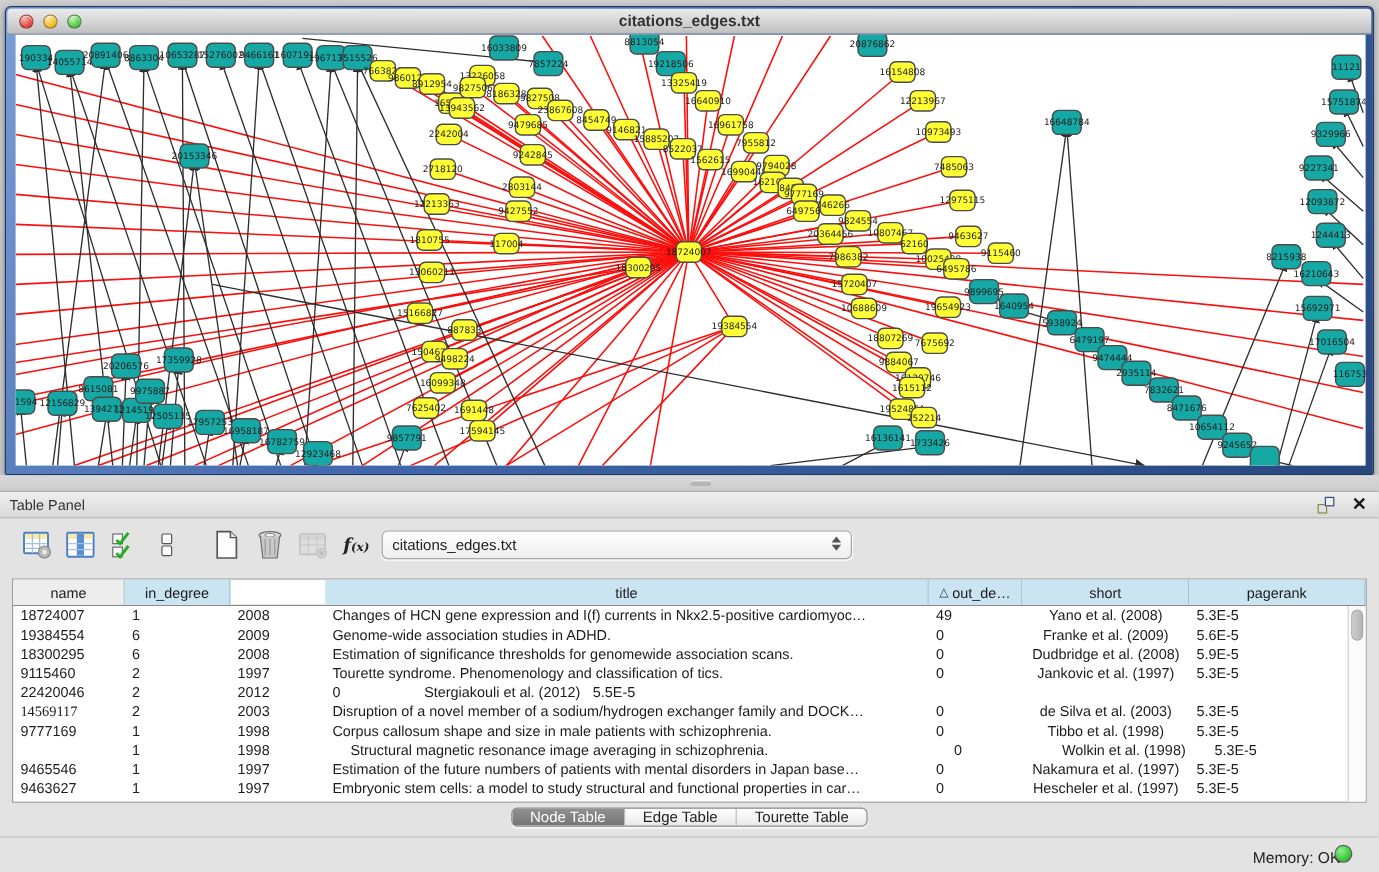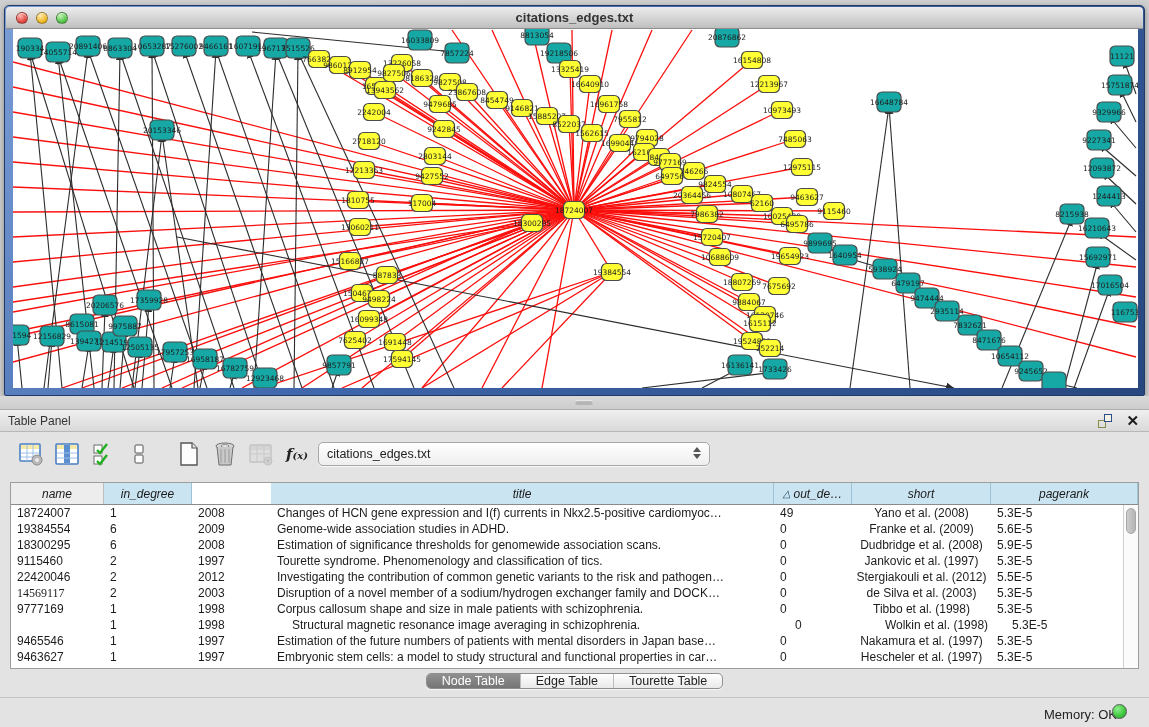--- a/index.html
+++ b/index.html
@@ -52,21 +52,21 @@
     padding:0 8px; font-size:12.5px; color:#222; position:relative; box-shadow:0 1px 1px rgba(255,255,255,.8); }
   .combo .arrows { position:absolute; right:8px; top:4px; display:flex; flex-direction:column; gap:2px; }
   .combo .up { width:0; height:0; border-left:4px solid transparent; border-right:4px solid transparent; border-bottom:5px solid #555; }
   .combo .dn { width:0; height:0; border-left:4px solid transparent; border-right:4px solid transparent; border-top:5px solid #555; }
 
   
   .tablewrap { position:absolute; left:10px; top:72px; width:1129px; height:187px;
     background:#fff; border:1px solid #9e9e9e; display:flex; flex-direction:column; }
   .thead { display:flex; height:22px; border-bottom:1px solid #8a8a8a; flex:none; }
   .th { background:#cbe4f2; border-right:1px solid #9cc2d6; font-size:12px; color:#1a1a1a;
-    display:flex; align-items:center; justify-content:center; overflow:hidden; white-space:nowrap;font-style:italic; }
+    display:flex; align-items:center; justify-content:center; overflow:hidden; white-space:nowrap; }
   .th.gray { background:#ededed; border-right:1px solid #bdbdbd; }
   .th .sort { font-size:10px; margin-right:3px; color:#16455e; }
   .tbody { position:relative; flex:1; overflow:hidden; }
   .tr { display:flex; height:16px; }
   .td { font-size:12px; color:#1c1c1c; white-space:nowrap; overflow:hidden; padding:0 6px;
     display:flex; align-items:center; }
   .vscroll { position:absolute; right:0; top:22px; bottom:0; width:15px;
     background:#fbfbfb; border-left:1px solid #d0d0d0; }
   .vscroll .thumb { position:absolute; left:2px; top:3px; width:10px; height:26px;
     background:linear-gradient(90deg,#cdcdcd,#b5b5b5); border-radius:5px; border:1px solid #a8a8a8; }
@@ -927,21 +927,20 @@
           <div class="td" style="width: 79px; flex: 0 0 auto;">1997</div>
           <div class="td" style="width: 503px; flex: 0 0 auto;">Tourette syndrome. Phenomenology and classification of tics.</div>
           <div class="td" style="width: 78px; flex: 0 0 auto;">0</div>
           <div class="td" style="width: 139px; flex: 0 0 auto; justify-content: center; text-align: right;">Jankovic et al. (1997)</div>
           <div class="td" style="width: 107px; flex: 1 1 0%;">5.3E-5</div>
         </div>
         <div class="tr">
           <div class="td" style="width: 93px; flex: 0 0 auto;">22420046</div>
           <div class="td" style="width: 88px; flex: 0 0 auto;">2</div>
           <div class="td" style="width: 79px; flex: 0 0 auto;">2012</div>
-          <div class="td" style="width: 503px; flex: 0 0 auto;">Investigating the contribution of common genetic variants to the risk and pathogen…</div>
           <div class="td" style="width: 78px; flex: 0 0 auto;">0</div>
           <div class="td" style="width: 139px; flex: 0 0 auto; justify-content: center;">Stergiakouli et al. (2012)</div>
           <div class="td" style="width: 107px; flex: 1 1 0%;">5.5E-5</div>
         </div>
         <div class="tr">
           <div class="td" style="width: 93px; flex: 0 0 auto; font-family: Liberation Serif, serif;">14569117</div>
           <div class="td" style="width: 88px; flex: 0 0 auto;">2</div>
           <div class="td" style="width: 79px; flex: 0 0 auto;">2003</div>
           <div class="td" style="width: 503px; flex: 0 0 auto;">Disruption of a novel member of a sodium/hydrogen exchanger family and DOCK…</div>
           <div class="td" style="width: 78px; flex: 0 0 auto;">0</div>

